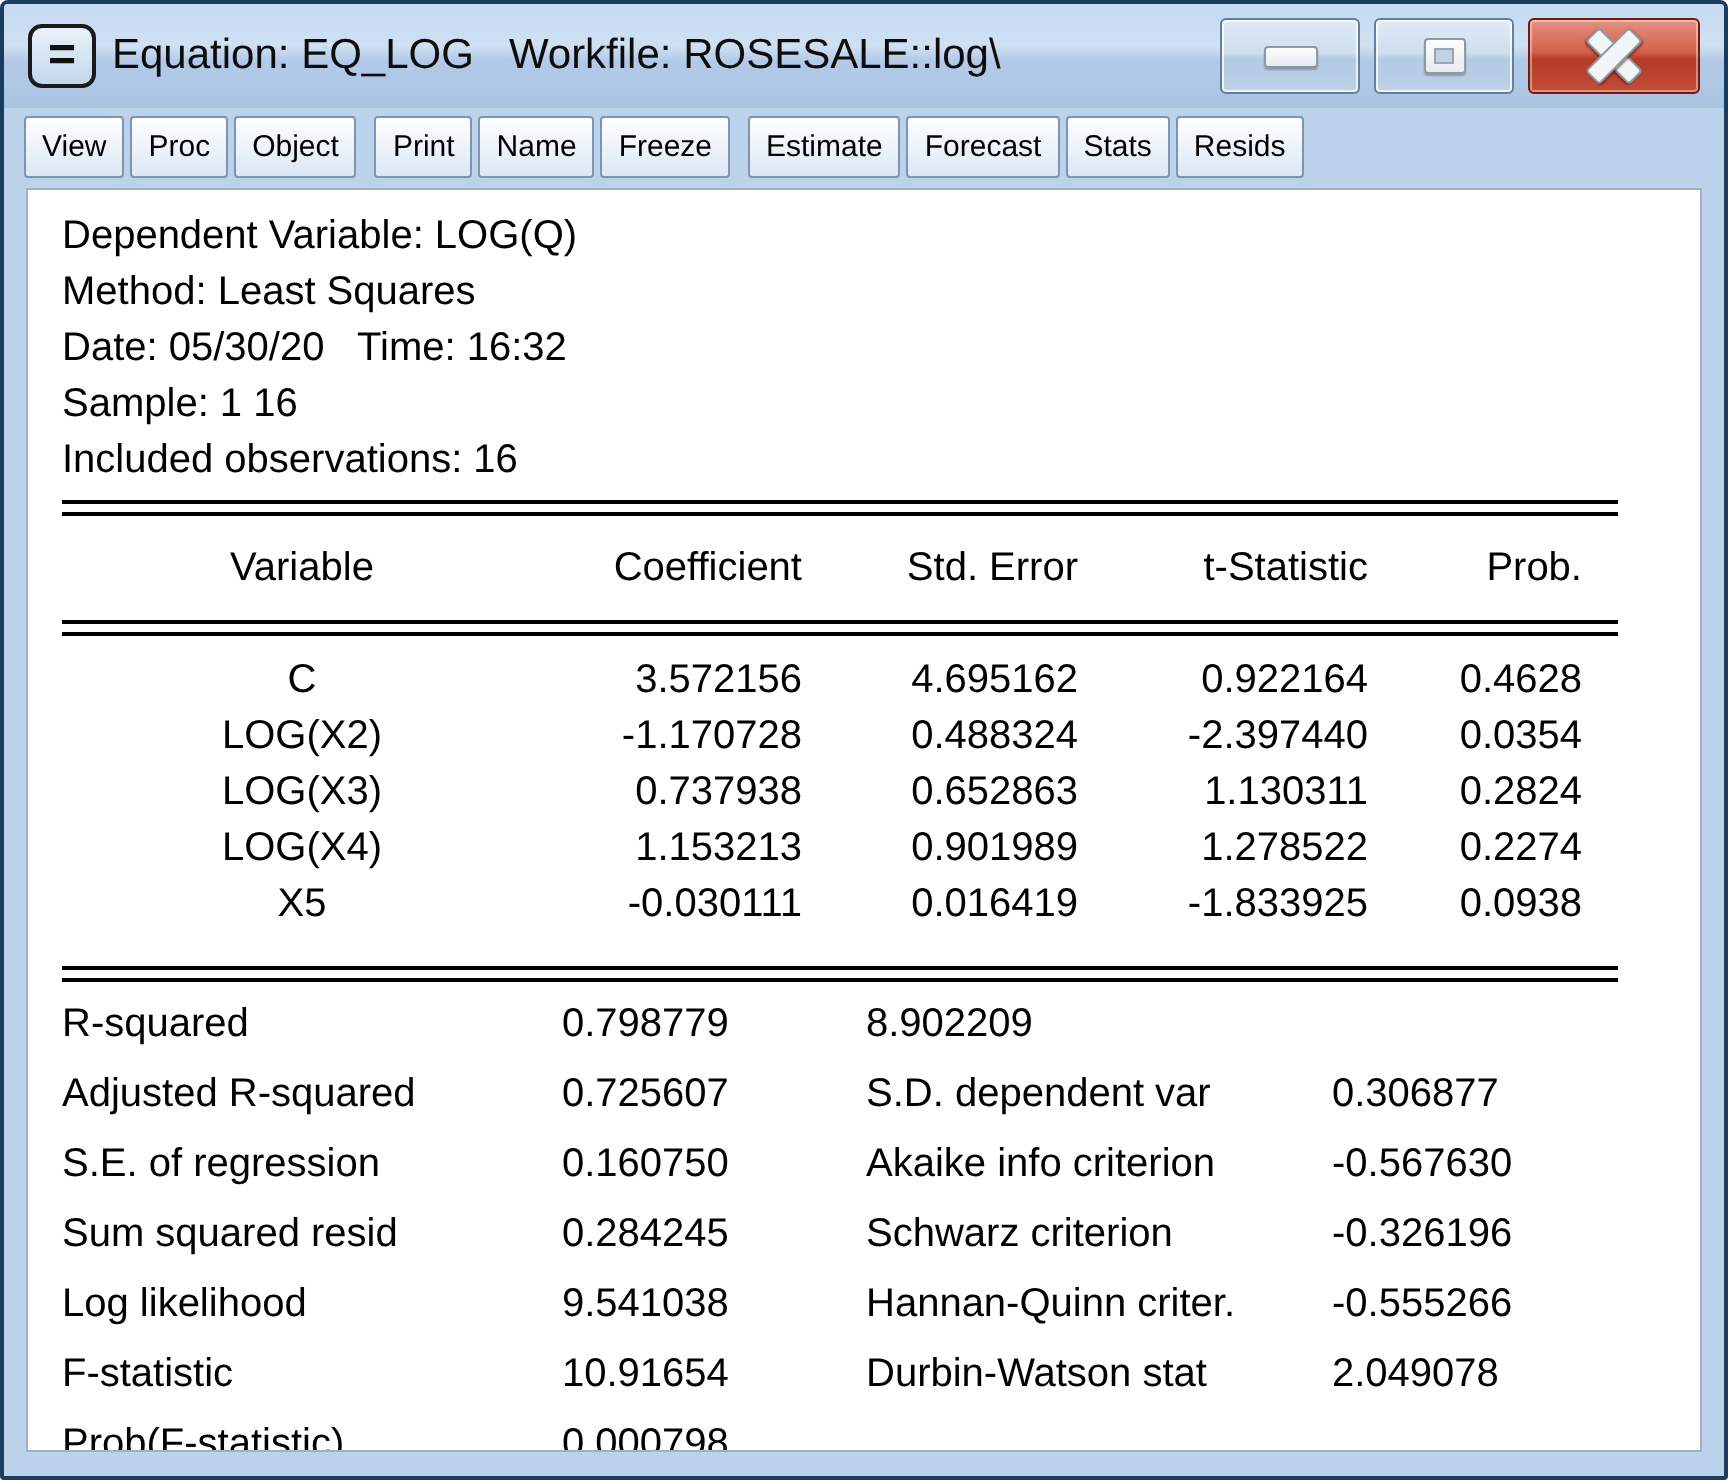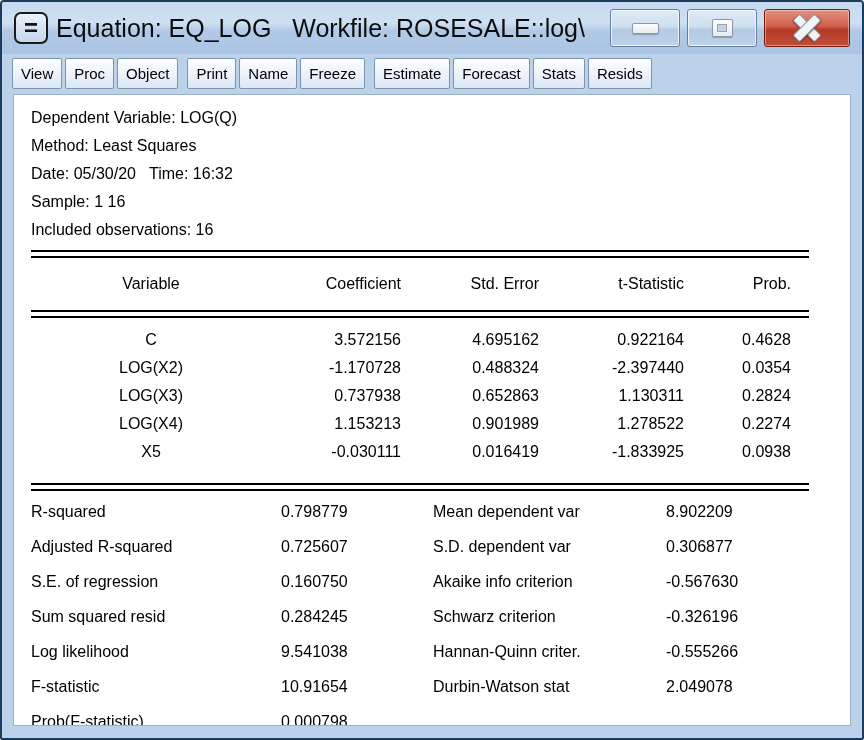--- a/index.html
+++ b/index.html
@@ -14,21 +14,21 @@
     height:52px; display:flex; align-items:center; position:relative;
     background:linear-gradient(180deg,#c6d9ef 0%,#cfe0f3 40%,#b2cae7 55%,#a9c4e2 100%);
   }
   .win-icon {
     width:34px; height:32px; margin-left:12px; box-sizing:border-box;
     border:2px solid #1a1a1a; border-radius:7px;
     background:linear-gradient(180deg,#eaf1fa,#c3d6ec);
     display:flex; align-items:center; justify-content:center;
     font-weight:bold; font-size:24px; color:#111;
   }
-  .title { margin-left:8px; font-size:25px; color:#0d0d0d; white-space:pre; }
+  .title { margin-left:8px; font-size:21px; color:#0d0d0d; white-space:pre; }
   .win-controls { position:absolute; top:7px; right:12px; display:flex; gap:7px; }
   .ctrl {
     width:70px; height:38px; box-sizing:border-box; border-radius:3px;
     display:flex; align-items:center; justify-content:center;
   }
   .ctrl.minmax {
     background:linear-gradient(180deg,#dfeaf6 0%,#cfdfef 45%,#b3cae3 55%,#bed2e8 100%);
     border:1px solid #647f9e; box-shadow:inset 0 0 0 1px rgba(255,255,255,.75);
   }
   .glyph-min {
@@ -63,21 +63,21 @@
     height:31px; padding:0 8px; box-sizing:border-box;
     font-size:15px; color:#000; white-space:nowrap;
     background:linear-gradient(180deg,#fefefe,#ebf2f9 55%,#dbe7f4);
     border:1px solid #7b94b0; border-radius:2px;
     display:flex; align-items:center; cursor:default;
   }
   
   .client {
     position:absolute; left:11px; right:11px; top:92px; bottom:12px;
     background:#ffffff; border:1px solid #9db0c5; box-sizing:border-box;
-    padding:9px 0 0 17px; font-size:16px; color:#000; overflow:hidden;
+    padding:9px 0 0 17px; font-size:20px; color:#000; overflow:hidden;
   }
   .head-lines div { line-height:28px; white-space:pre; }
   .dsep {
     width:778px; height:8px; box-sizing:border-box;
     border-top:2px solid #000; border-bottom:2px solid #000;
   }
   .sep1 { margin-top:6px; }
   .sep3 { margin-top:17px; }
   .coef-grid {
     display:grid; grid-template-columns:240px 130px 138px 145px 107px;
@@ -196,21 +196,20 @@
       </div>
     </div>
 
     <div class="dsep sep3"></div>
 
     <div>
       <div class="summary-grid">
         <div>R-squared</div>
         <div class="sv">0.798779</div>
         <div></div>
-        <div>Mean dependent var</div>
         <div class="svr">8.902209</div>
       </div>
       <div class="summary-grid">
         <div>Adjusted R-squared</div>
         <div class="sv">0.725607</div>
         <div></div>
         <div>S.D. dependent var</div>
         <div class="svr">0.306877</div>
       </div>
       <div class="summary-grid">

